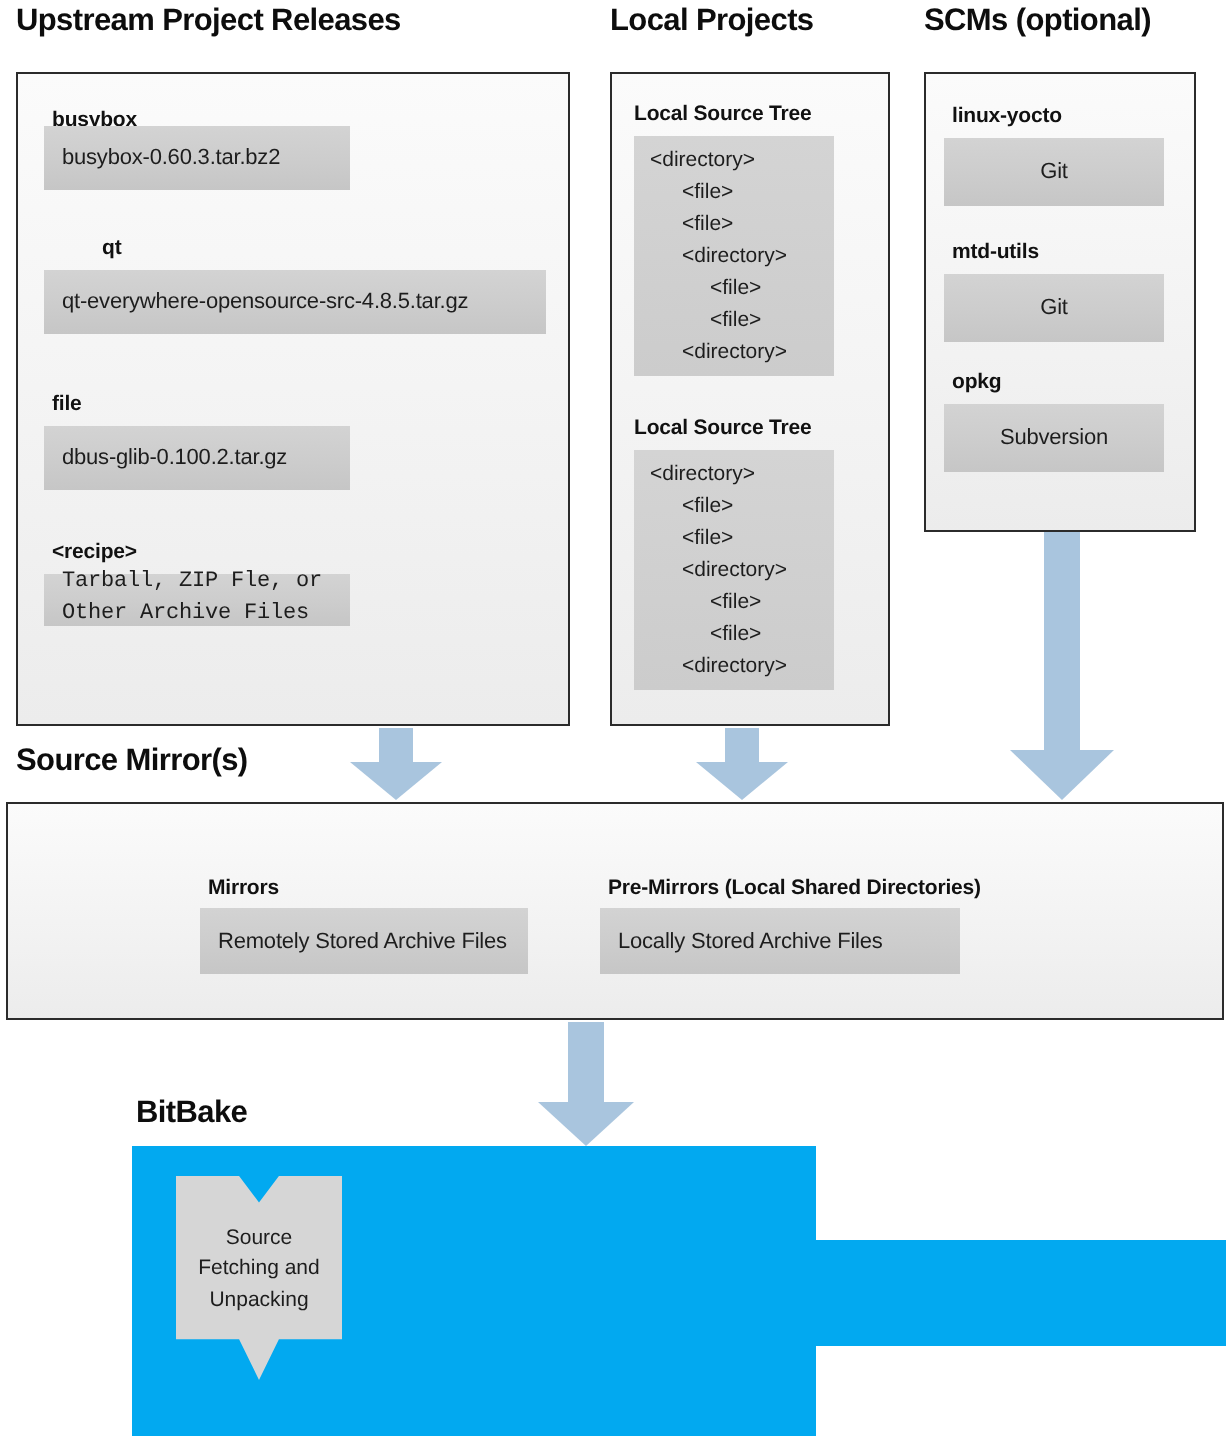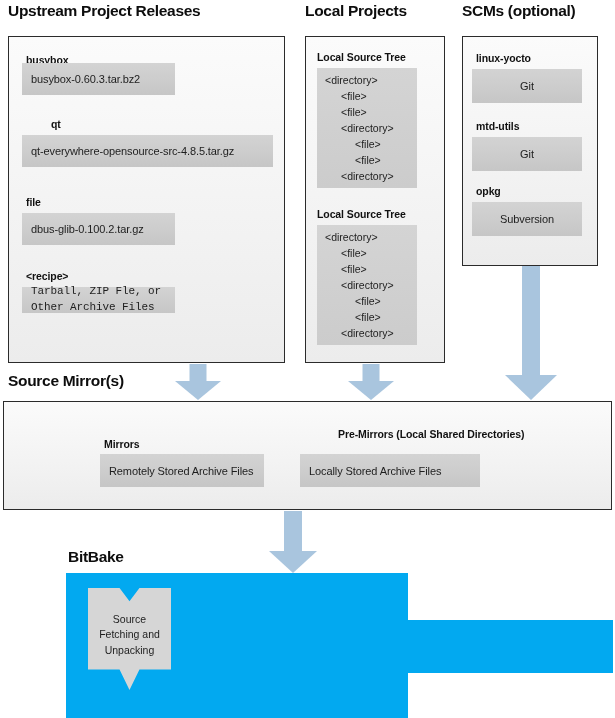--- a/index.html
+++ b/index.html
@@ -213,21 +213,21 @@
   <div class="head" style="border-left-width:26px; border-right-width:26px; border-top-width:25px;"></div>
 </div>
 
 <div class="section-title" style="left:8px; top:372px;">Source Mirror(s)</div>
 
 <div class="panel" style="left:3px; top:401px; width:609px; height:109px;"></div>
 
 <div class="group-label" style="left:104px; top:438px;">Mirrors</div>
 <div class="gbox pad-l" style="left:100px; top:454px; width:164px; height:33px;">Remotely Stored Archive Files</div>
 
-<div class="group-label" style="left:304px; top:428px;margin-left:34px;">Pre-Mirrors (Local Shared Directories)</div>
+<div class="group-label" style="left:304px; top:438px;">Pre-Mirrors (Local Shared Directories)</div>
 <div class="gbox pad-l" style="left:300px; top:454px; width:180px; height:33px;">Locally Stored Archive Files</div>
 
 <div class="arrow" style="left:269px; top:511px; width:48px; height:62px;">
   <div class="shaft" style="width:18px; height:41px;"></div>
   <div class="head" style="border-left-width:24px; border-right-width:24px; border-top-width:22px;"></div>
 </div>
 
 <div class="section-title" style="left:68px; top:548px;">BitBake</div>
 
 <div class="bitbake-main" style="left:66px; top:573px; width:342px; height:145px;"></div>

